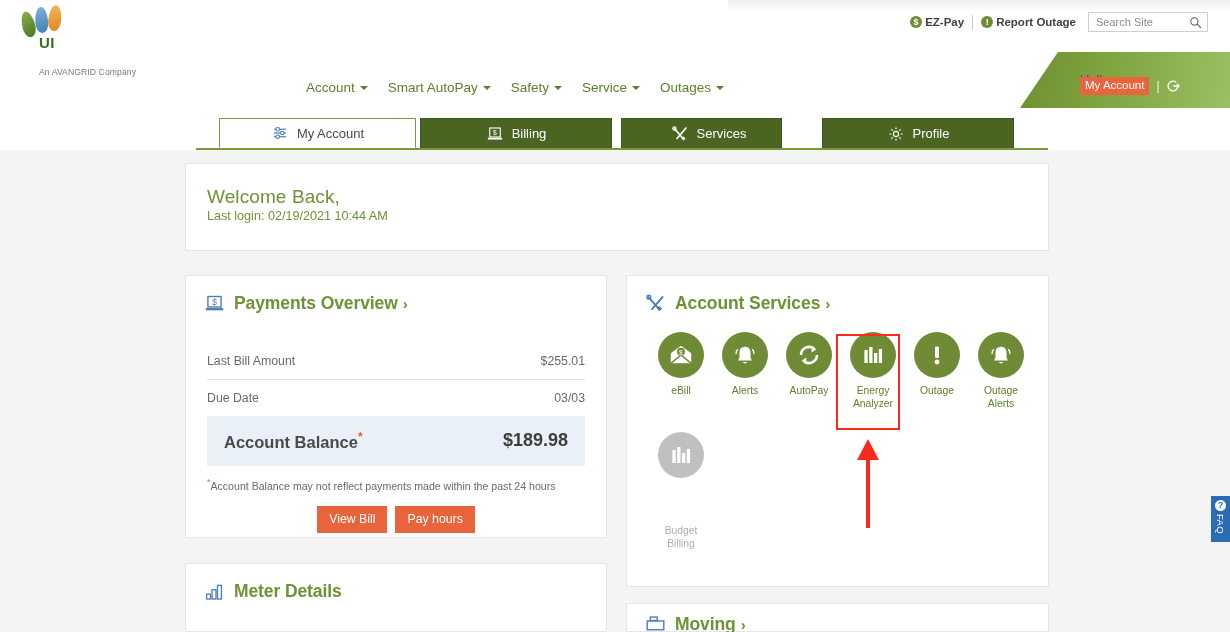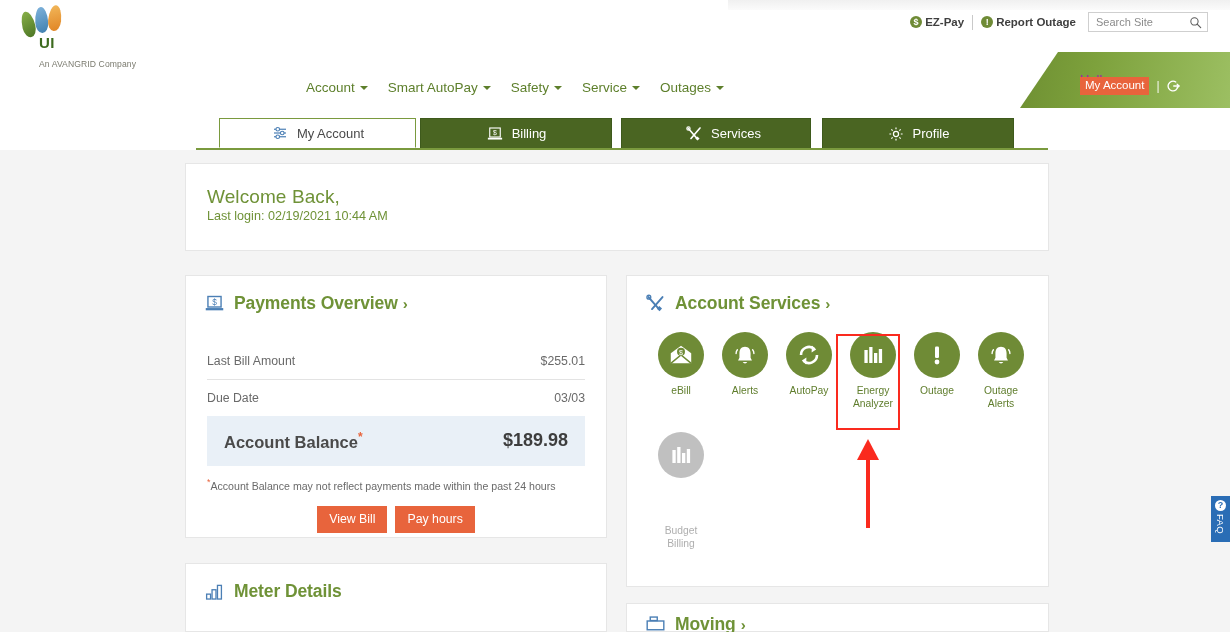--- a/index.html
+++ b/index.html
@@ -41,21 +41,21 @@
 
   
   .logo{position:absolute;left:19px;top:5px;width:200px;}
   .logo-mark{position:relative;width:44px;height:34px;margin-left:6px;}
   .leaf{position:absolute;width:13px;height:26px;border-radius:50% 50% 50% 50%/60% 60% 40% 40%;
     transform-origin:50% 100%;}
   .leaf.a{left:0;top:6px;background:linear-gradient(160deg,#8ab14a,#4b7524);transform:rotate(-14deg);}
   .leaf.b{left:11px;top:2px;background:linear-gradient(160deg,#7fb3dc,#3f7fae);transform:rotate(-4deg);}
   .leaf.c{left:22px;top:0px;background:linear-gradient(160deg,#f2b95c,#e08323);transform:rotate(6deg);}
   .logo-ui{position:absolute;left:20px;top:29px;font-size:15px;font-weight:bold;color:#3d6b1f;letter-spacing:0.4px;}
-  .logo-sub{position:absolute;left:20px;top:54px;font-size:8.6px;color:#7b7b6f;white-space:nowrap;letter-spacing:.1px;}
+  .logo-sub{position:absolute;left:20px;top:62px;font-size:8.6px;color:#7b7b6f;white-space:nowrap;letter-spacing:.1px;}
 
   
   .hello-wrap{position:absolute;right:0;top:52px;width:210px;height:56px;overflow:hidden;}
   .hello-bg{
     position:absolute;left:0;top:0;width:210px;height:56px;
     background:linear-gradient(100deg,#6e8f32 0%,#7da13c 35%,#9cbf62 100%);
     clip-path:polygon(38px 0, 210px 0, 210px 56px, 0 56px);
   }
   .hello-txt{position:absolute;left:60px;top:20px;color:#a21caf;font-size:13px;}
   .acct-row{position:absolute;left:60px;top:25px;display:flex;align-items:center;gap:7px;}
@@ -244,21 +244,21 @@
 
     <div class="tab green" style="left:420px;width:192px;">
       <svg class="tab-ic" viewBox="0 0 24 24">
         <rect x="5" y="4" width="14" height="12" fill="none" stroke="#ffffff" stroke-width="1.5"></rect>
         <text x="12" y="13" font-size="9" fill="#ffffff" text-anchor="middle" font-family="Liberation Sans, sans-serif">$</text>
         <rect x="2.5" y="17" width="19" height="2.4" fill="#ffffff"></rect>
       </svg>
       <span>Billing</span>
     </div>
 
-    <div class="tab green" style="left:621px;width:190px;padding-left:14px;">
+    <div class="tab green" style="left:621px;width:161px;padding-left:14px;">
       <svg class="tab-ic" viewBox="0 0 24 24">
         <path d="M4 4 L16 18" stroke="#ffffff" stroke-width="2.2" stroke-linecap="round"></path>
         <path d="M20 4 L8 18" stroke="#ffffff" stroke-width="2.2" stroke-linecap="round"></path>
         <circle cx="4.6" cy="4.6" r="2.2" fill="none" stroke="#ffffff" stroke-width="1.5"></circle>
         <rect x="14.6" y="16" width="4" height="4" fill="#ffffff" transform="rotate(42 16.6 18)"></rect>
       </svg>
       <span>Services</span>
     </div>
 
     <div class="tab green" style="left:822px;width:192px;">

